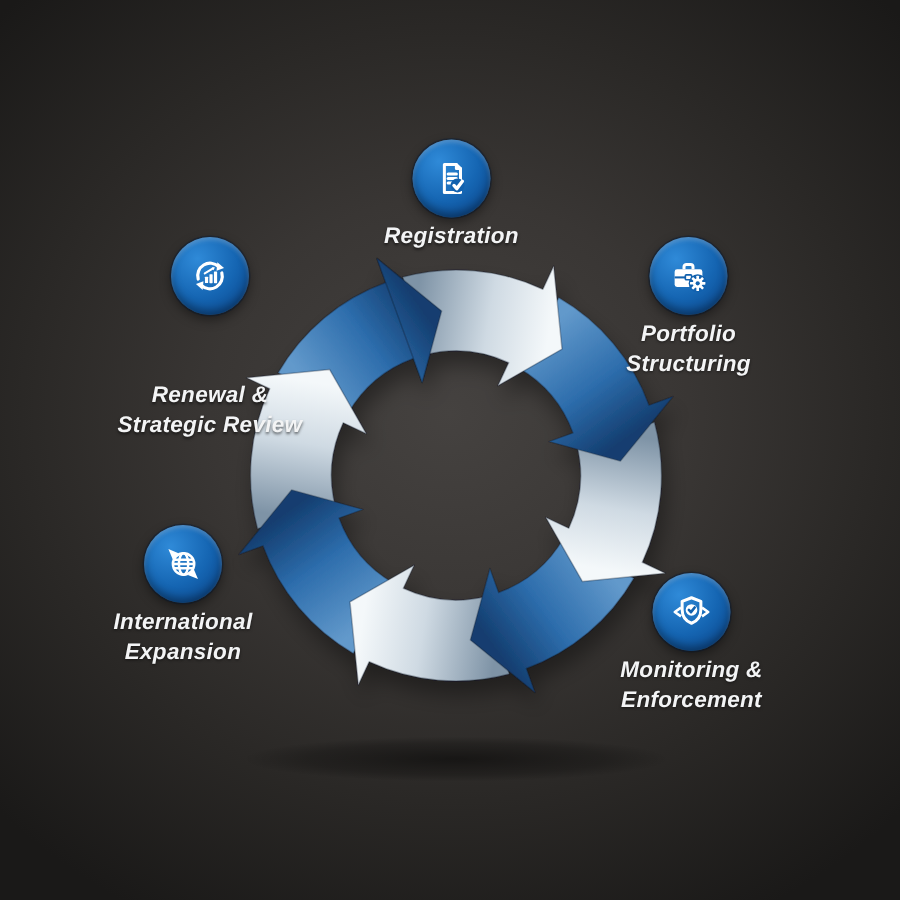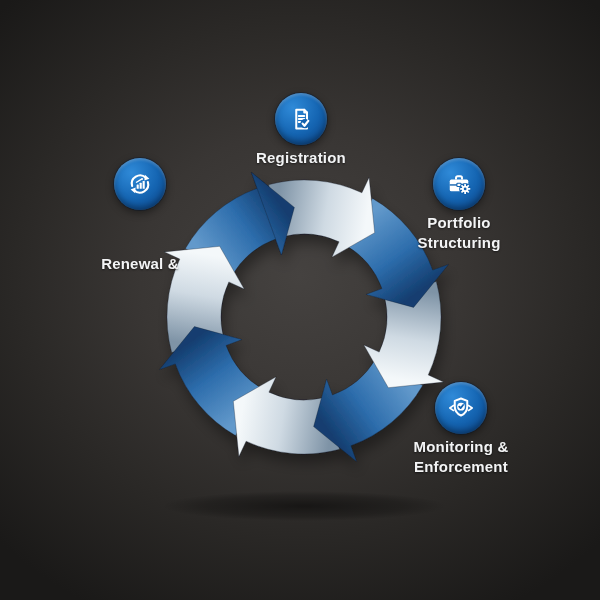--- a/index.html
+++ b/index.html
@@ -58,21 +58,21 @@
   .label {
     text-align: center;
     color: var(--label-color, #f3f4f5);
     font-size: 15px;
     font-weight: bold;
     line-height: 20px;
     letter-spacing: 0.2px;
     text-shadow: 0 1px 2px rgba(0,0,0,0.55);
     white-space: nowrap;
   }
-  .label span { display: block; }
+  .label span { display: block; font-style: italic; }
   #stage-registration            { left: 301px; top:  93px; }
   #stage-portfolio-structuring   { left: 459px; top: 158px; }
   #stage-monitoring-enforcement  { left: 461px; top: 382px; }
   #stage-international-expansion { left: 122px; top: 350px; }
   #stage-renewal-strategic-review{ left: 140px; top: 158px; gap: 44px; }
 </style>
 </head>
 <body>
 
 <div class="canvas">
@@ -200,20 +200,39 @@
         <circle cx="12" cy="10.9" r="3.1" fill="#fff"></circle>
         <path d="M10.6 10.9 l1.1 1.2 2-2.5" fill="none" stroke="#1261ae" stroke-width="1.4" stroke-linecap="round" stroke-linejoin="round"></path>
       </svg>
     </div>
     <div class="label">
       <span>Monitoring &amp;</span>
       <span>Enforcement</span>
     </div>
   </div>
 
+  <div class="stage" id="stage-international-expansion">
+    <div class="badge">
+      <svg viewBox="0 0 24 24">
+        <g fill="none" stroke="#fff" stroke-width="1.3">
+          <circle cx="12.3" cy="12" r="5.7"></circle>
+          <ellipse cx="12.3" cy="12" rx="2.5" ry="5.7"></ellipse>
+          <path d="M7.2 9.7 H17.4"></path>
+          <path d="M7.2 14.3 H17.4"></path>
+          <path d="M6.6 12 H18"></path>
+        </g>
+        <polygon points="4.2,4 9.6,6.2 6.5,9.4" fill="#fff"></polygon>
+        <polygon points="20,20 14.6,17.8 17.7,14.6" fill="#fff"></polygon>
+      </svg>
+    </div>
+    <div class="label">
+      <span>International</span>
+      <span>Expansion</span>
+    </div>
+  </div>
 
   <div class="stage" id="stage-renewal-strategic-review">
     <div class="badge">
       <svg viewBox="0 0 24 24">
         <g fill="none" stroke="#fff" stroke-width="1.7" stroke-linecap="round">
           <path d="M5.7 13.6 A6.6 6.6 0 0 1 16.6 7"></path>
           <path d="M18.3 10.4 A6.6 6.6 0 0 1 7.4 17"></path>
         </g>
         <polygon points="15.9,4.6 19.5,7.7 15.5,9.2" fill="#fff"></polygon>
         <polygon points="8.1,19.4 4.5,16.3 8.5,14.8" fill="#fff"></polygon>
@@ -221,16 +240,17 @@
           <rect x="9.3" y="12.4" width="1.7" height="3.4" rx="0.3"></rect>
           <rect x="11.7" y="11" width="1.7" height="4.8" rx="0.3"></rect>
           <rect x="14.1" y="9.6" width="1.7" height="6.2" rx="0.3"></rect>
         </g>
         <path d="M9.2 10.6 L13.6 7.9" fill="none" stroke="#fff" stroke-width="1.1" stroke-linecap="round"></path>
         <polygon points="14.6,7.3 12.9,7.5 13.9,8.9" fill="#fff"></polygon>
       </svg>
     </div>
     <div class="label">
       <span>Renewal &amp;</span>
+      <span>Strategic Review</span>
     </div>
   </div>
 
 </div>
 
 </body></html>

